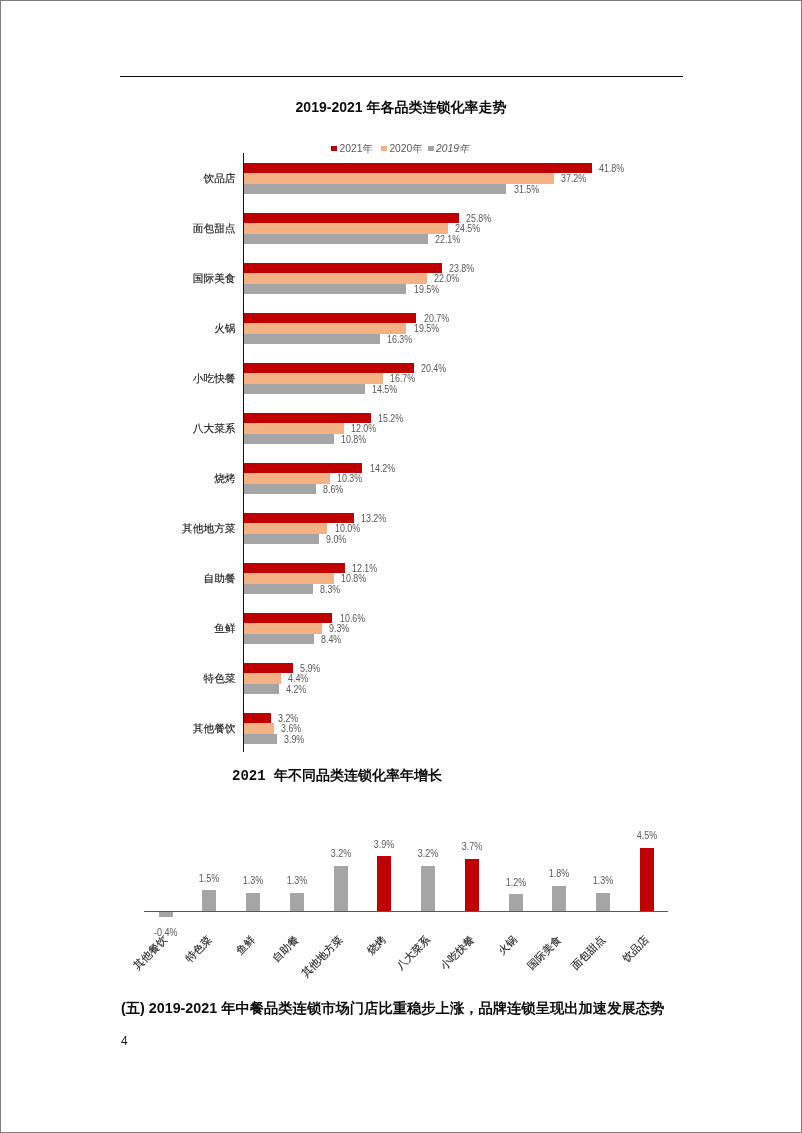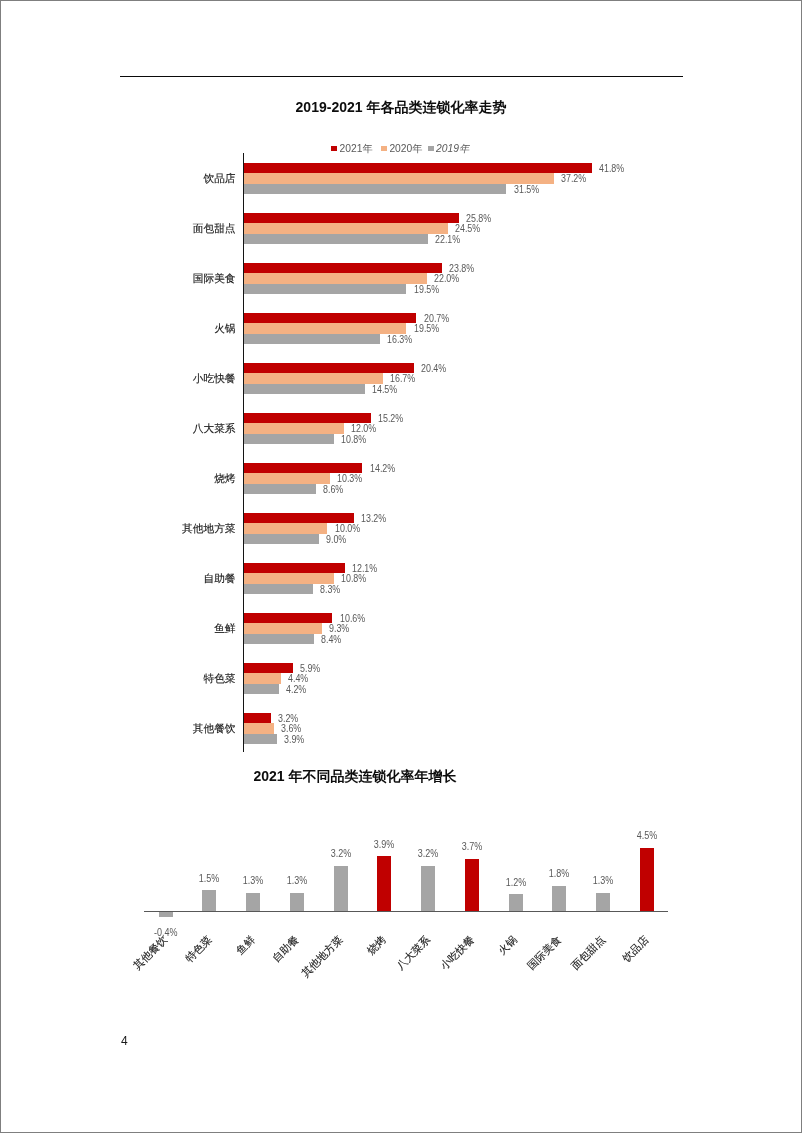--- a/index.html
+++ b/index.html
@@ -3,21 +3,21 @@
 <meta charset="utf-8">
 <style>
   html,body{margin:0;padding:0;}
   body{width:802px;height:1133px;background:#ffffff;font-family:"Liberation Sans",sans-serif;position:relative;overflow:hidden;
        -webkit-font-smoothing:antialiased;}
   .page{position:absolute;left:0;top:0;width:802px;height:1133px;}
   #page-border{position:absolute;left:0;top:0;width:802px;height:1133px;box-sizing:border-box;border:1px solid #7f7f7f;pointer-events:none;z-index:9;}
   #top-rule{position:absolute;left:120px;top:75.8px;width:562.5px;height:1.4px;background:#0a0a0a;}
   .chart-title{position:absolute;text-align:center;font-weight:bold;color:#0d0d0d;font-size:14px;line-height:1;}
   #c1-title{left:0;top:99.5px;width:802px;}
-  #c2-title{left:18px;top:769px;width:674px;}
+  #c2-title{left:0;top:769px;width:674px;font-family:Liberation Mono, monospace;}
   #c1-legend{position:absolute;left:331px;top:139px;width:160px;height:12px;}
   .legend-item{position:absolute;top:5px;display:flex;align-items:flex-start;text-align:center;}
   .legend-swatch{width:6px;height:5.5px;display:block;margin-right:2.5px;margin-top:1.8px;}
   .legend-label{font-size:10.3px;color:#595959;line-height:10px;}
   #c1-axis{position:absolute;left:242.6px;top:152.8px;width:1.5px;height:599.2px;background:#141414;z-index:5;}
   #c1-plot,#c2-plot{position:absolute;left:0;top:0;width:802px;height:1133px;}
   .c1-group,.c1-row,.c2-col{position:static;}
   .c1-cat{position:absolute;font-size:10.7px;color:#1a1a1a;text-align:right;line-height:1;white-space:nowrap;-webkit-text-stroke:0.14px #1a1a1a;}
   .bar1{position:absolute;height:10.4px;}
   .dl1{position:absolute;font-size:10.6px;color:#595959;line-height:1;white-space:nowrap;transform:scaleX(0.84);transform-origin:left center;}
@@ -320,14 +320,15 @@
         </div>
 <div class="c2-col">
           <div class="dl2" style="left: 624.96px; width: 44px; top: 830px;"><span>4.5%</span></div>
           <div class="bar2" style="left: 639.96px; top: 847.5px; height: 63.9px; width: 14px; background: rgb(192, 0, 0);"></div>
           <div class="c2-cat-wrap" style="left: 642.96px; top: 934px;">
             <span class="c2-cat">饮品店</span>
           </div>
         </div>
 </div>
 </div>
+<div id="footer-heading">(五) 2019-2021 年中餐品类连锁市场门店比重稳步上涨，品牌连锁呈现出加速发展态势</div>
 <div id="page-number">4</div>
 </div>
 
 </body></html>

